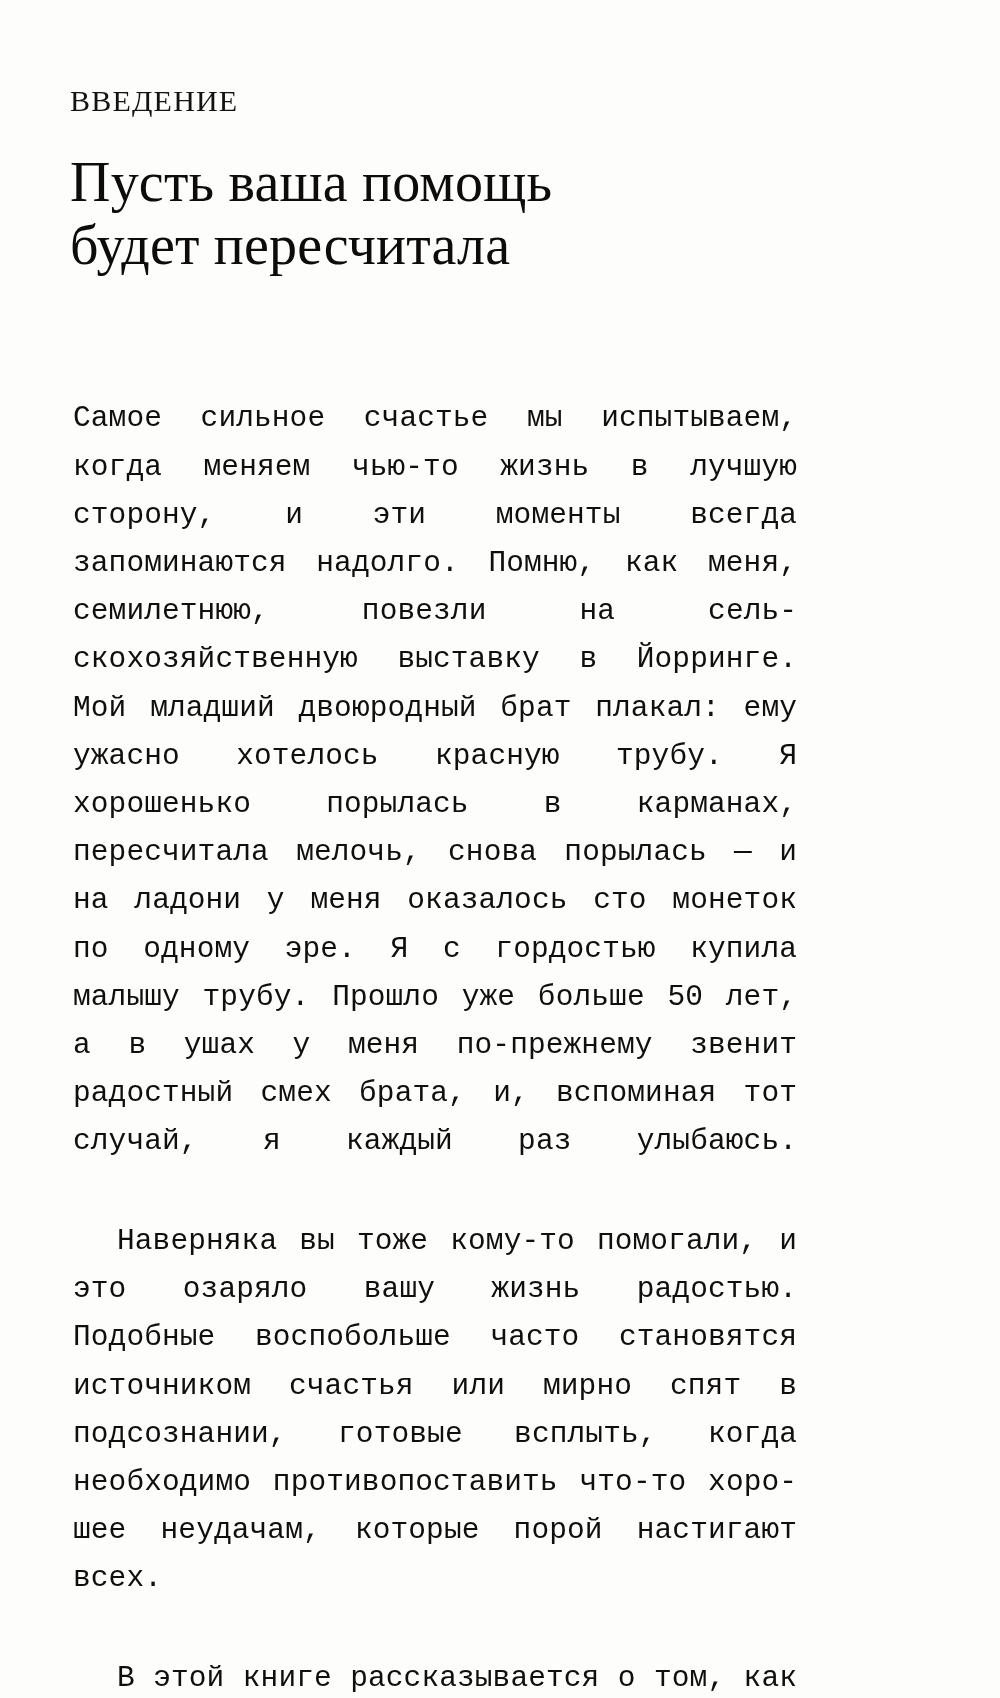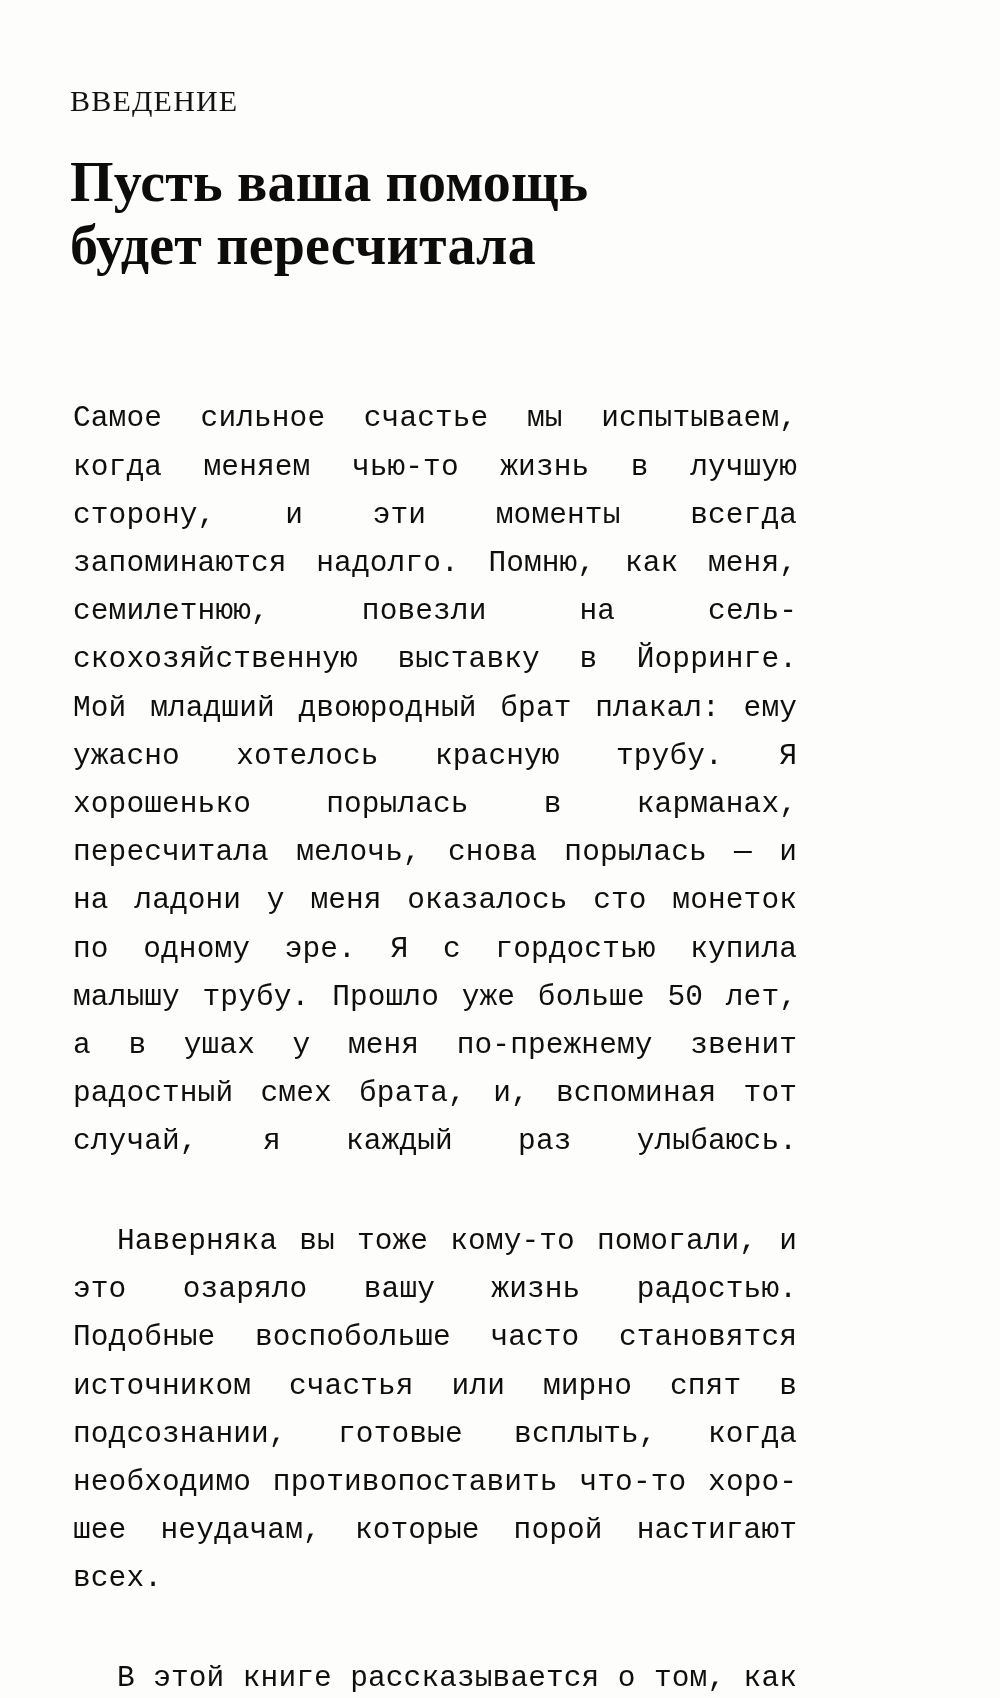--- a/index.html
+++ b/index.html
@@ -34,21 +34,21 @@
     letter-spacing: 1.2px;
     line-height: 1.1;
     color: #141312;
     margin: 0 0 34px 0;
     font-weight: 400;
   }
   .chapter-title {
     font-family: "Liberation Serif", "DejaVu Serif", serif;
     font-size: 56px;
     line-height: 1.12;
-    font-weight: 700;
+    font-weight: 400;
     color: #0d0c0b;
     margin: 0;
     letter-spacing: 0.2px;
   }
   .chapter-title .line {
     display: block;
     white-space: nowrap;
   }
   .body-block {
     margin-top: 118px;

